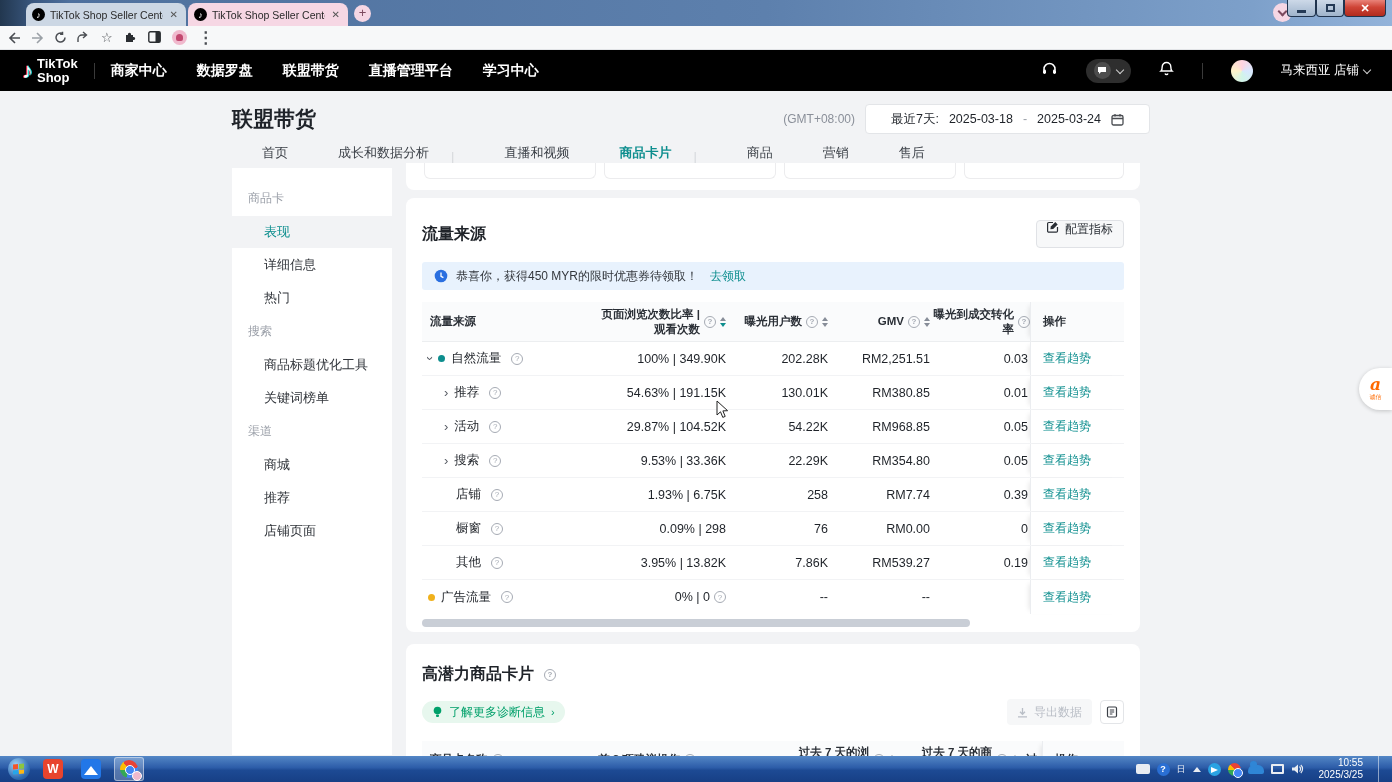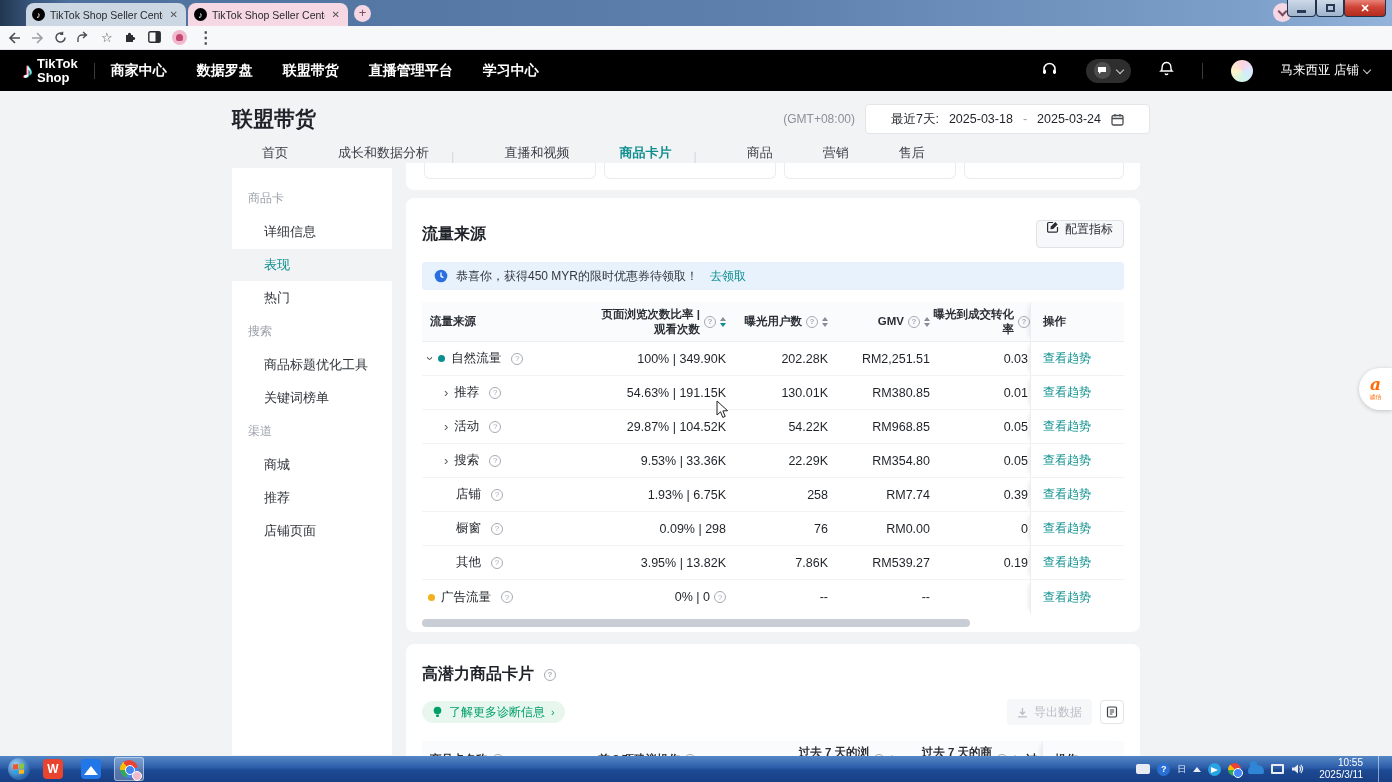--- a/index.html
+++ b/index.html
@@ -306,22 +306,22 @@
     <div class="ptab">直播和视频</div>
     <div class="ptab active">商品卡片</div>
     <span class="ptab-sep">|</span>
     <div class="ptab">商品</div>
     <div class="ptab">营销</div>
     <div class="ptab">售后</div>
   </div>
 
 <div class="sidebar">
     <div class="sb-group">商品卡</div>
+    <div class="sb-item active">表现</div>
     <div class="sb-item">详细信息</div>
-    <div class="sb-item active">表现</div>
     <div class="sb-item">热门</div>
     <div class="sb-group">搜索</div>
     <div class="sb-item">商品标题优化工具</div>
     <div class="sb-item">关键词榜单</div>
     <div class="sb-group">渠道</div>
     <div class="sb-item">商城</div>
     <div class="sb-item">推荐</div>
     <div class="sb-item">店铺页面</div>
   </div>
 
@@ -647,17 +647,17 @@
         <span class="net"></span>
       </span>
     <span class="ticon">
       <svg width="13" height="12" viewBox="0 0 13 12">
           <path d="M1 4.5 h2.5 L7 1.5 v9 L3.5 7.5 H1 Z" fill="#e8ecf2"></path>
           <path d="M8.5 3.5 a3.5 3.5 0 0 1 0 5 M9.8 2 a5.5 5.5 0 0 1 0 8" stroke="#e8ecf2" stroke-width="1.2" fill="none"></path>
         </svg>
     </span>
     <div class="clock">
       <div>10:55</div>
-      <div>2025/3/11</div>
+      <div>2025/3/25</div>
     </div>
     <div class="showdesk"></div>
   </div>
 </div>
 
 </body></html>

